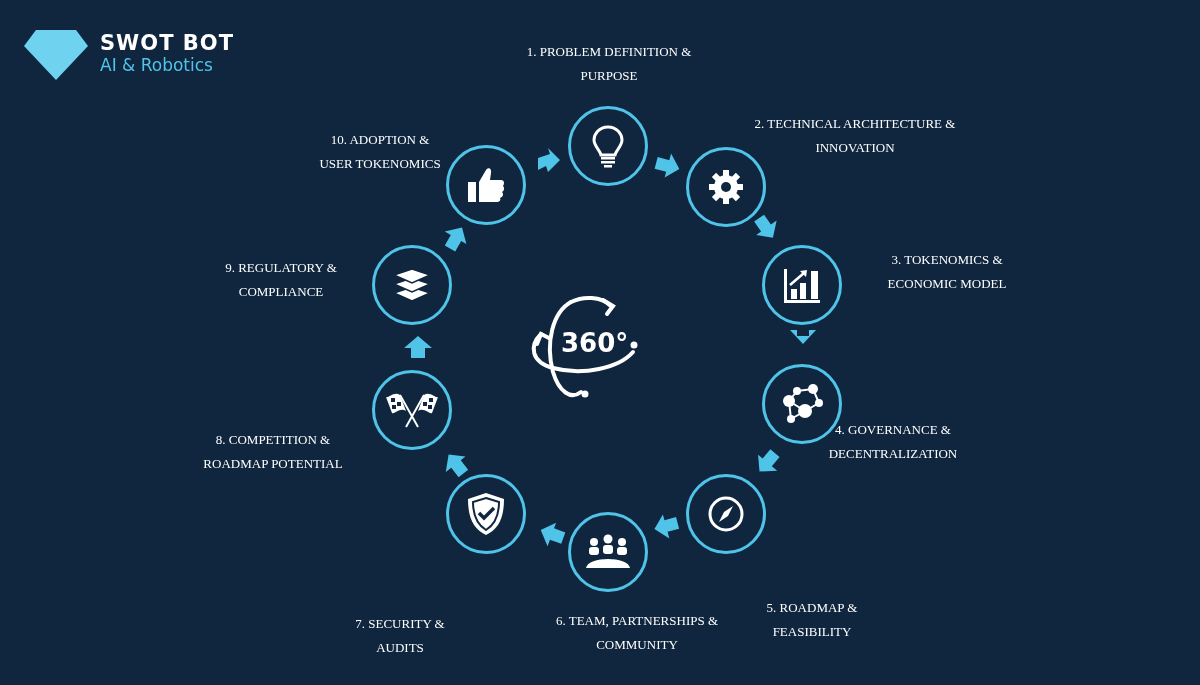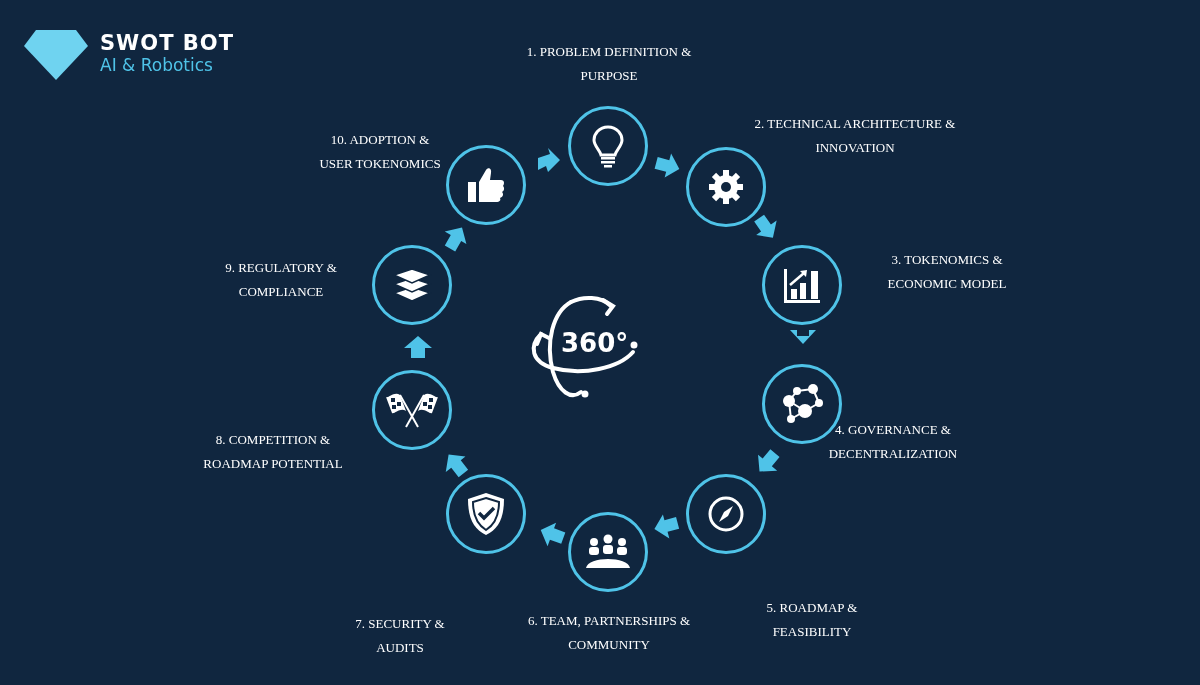--- a/index.html
+++ b/index.html
@@ -165,21 +165,21 @@
         <circle cx="10" cy="8" r="4"></circle>
           <circle cx="24" cy="5" r="4.5"></circle>
           <circle cx="38" cy="8" r="4"></circle>
         <rect x="5" y="13" width="10" height="8" rx="3"></rect>
           <rect x="19" y="11" width="10" height="9" rx="3"></rect>
           <rect x="33" y="13" width="10" height="8" rx="3"></rect>
         <path d="M2,34 C4,22 44,22 46,34 Z"></path>
       </g>
     </svg>
   </div>
-  <div class="label" style="left:494px;top:609px;width:230px;">
+  <div class="label" style="left:522px;top:609px;width:230px;">
     <span>6. TEAM, PARTNERSHIPS &amp;</span>
       <span>COMMUNITY</span>
   </div>
 
   <div class="node" style="left:446px;top:474px;">
     <svg width="40" height="46" viewBox="0 0 40 46">
       <path d="M20,2 L38,8 C38,28 32,38 20,44 C8,38 2,28 2,8 Z" fill="#fff"></path>
       <path d="M20,7 L33,11 C33,26 28,34 20,39 C12,34 7,26 7,11 Z" fill="none" stroke="#10263f" stroke-width="2"></path>
       <polyline points="13,22 18,27 28,17" fill="none" stroke="#10263f" stroke-width="3.5"></polyline>
     </svg>

